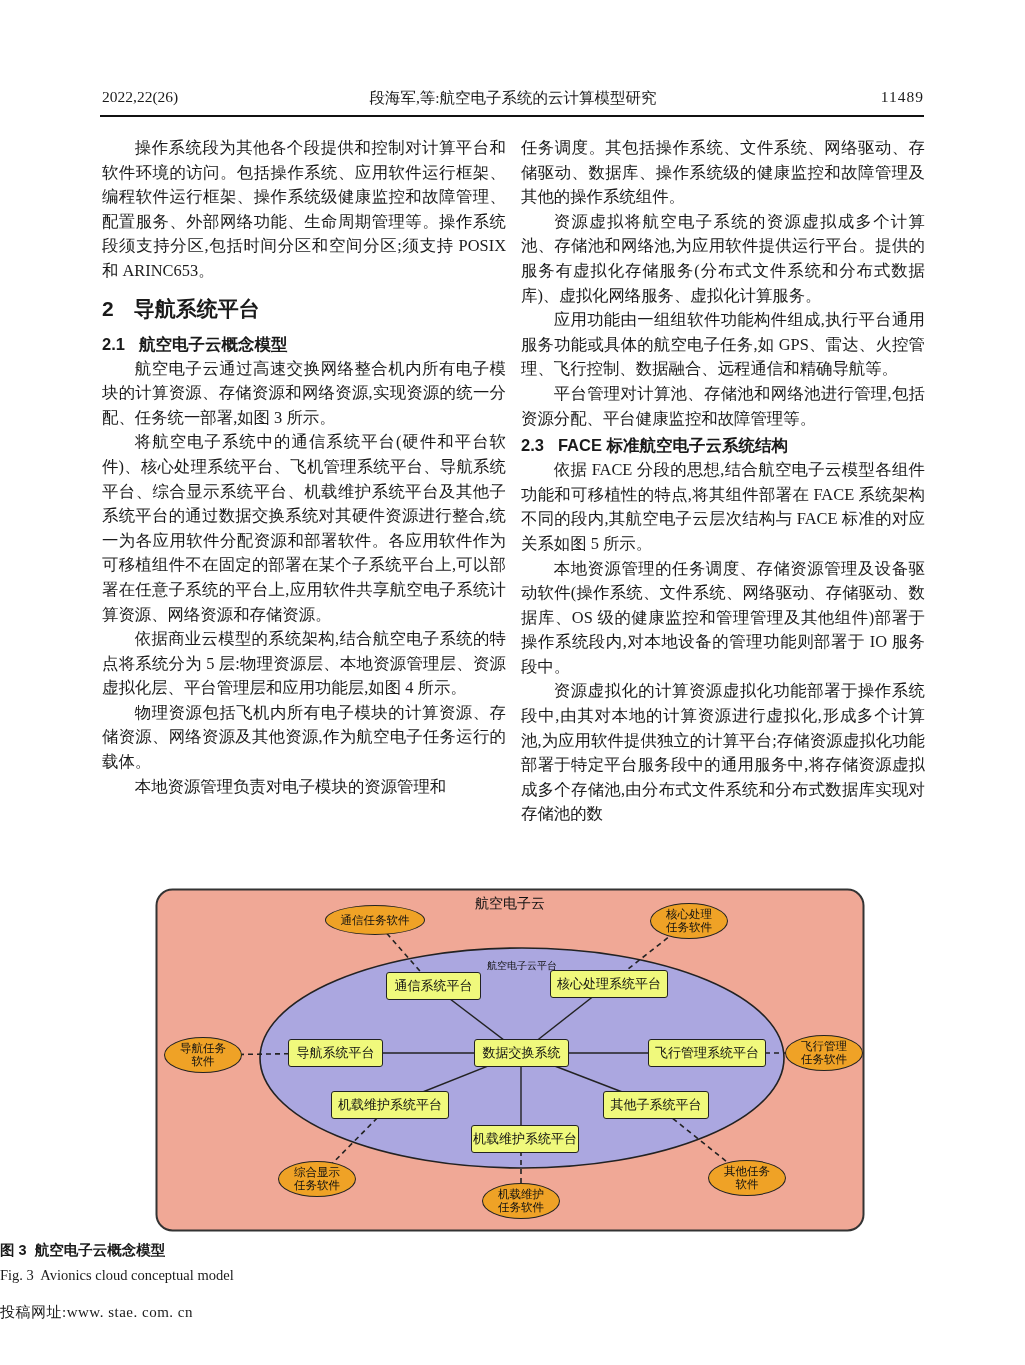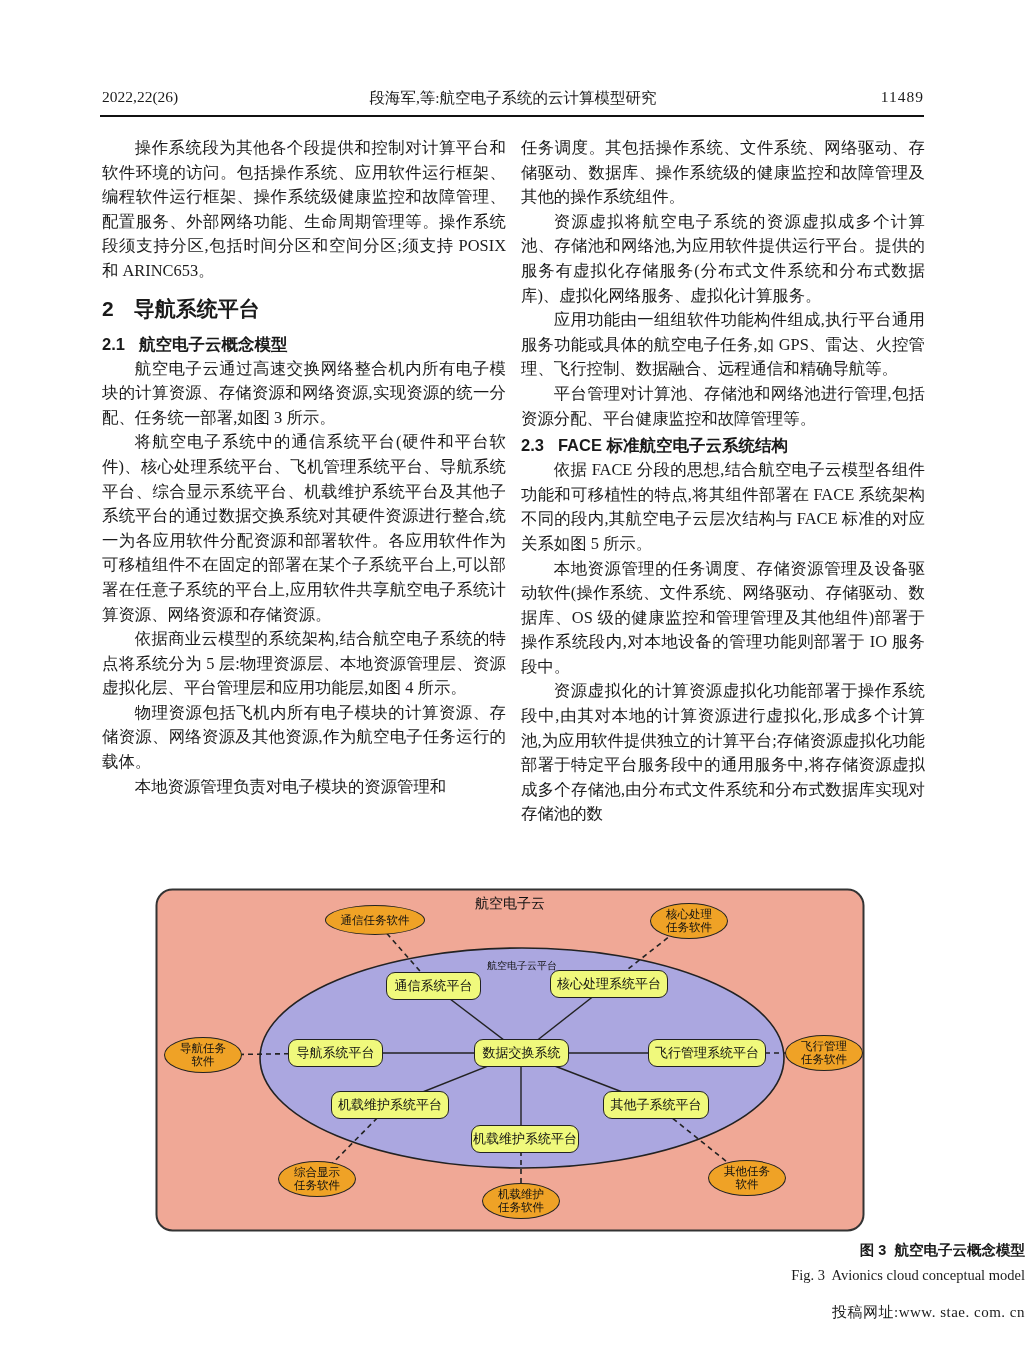--- a/index.html
+++ b/index.html
@@ -31,25 +31,25 @@
   h2.subsec .h-num { margin-right:0.85em; }
   
   .fig-wrap { position:absolute; left:155px; top:888px; width:710px; height:345px; }
   .fig-wrap svg { position:absolute; left:0; top:0; }
   .fig-label { position:absolute; left:0; right:0; text-align:center;
                font-family:"Liberation Sans","DejaVu Sans",sans-serif; font-size:14px; color:#111; }
   .fig-title { top:7px; }
   .fig-sub { top:71px; margin-left:24px; font-size:10px; }
   .fig-node { position:absolute; display:flex; align-items:center; justify-content:center;
               font-family:"Liberation Sans","DejaVu Sans",sans-serif; color:#111; text-align:center; }
-  .pbox { height:28px; background:#F0F97C; border:1.5px solid #222; border-radius:9px; font-size:13px; }
+  .pbox { height:28px; background:#F0F97C; border:1.5px solid #222; border-radius:3px; font-size:13px; }
   .task { background:#EFA226; border:1.5px solid #222; border-radius:50%;
           font-size:11.5px; line-height:13px; white-space:pre-line; }
   
-  .cap { position:absolute; left:0; right:0; text-align:right; white-space:pre-wrap; }
+  .cap { position:absolute; left:0; right:0; text-align:left; white-space:pre-wrap; }
   .cap-zh { top:1241px; font-family:"Liberation Sans","DejaVu Sans",sans-serif;
             font-weight:bold; font-size:14.5px; }
   .cap-en { top:1267px; font-size:14.5px; }
   .foot { top:1303px; font-size:15px; letter-spacing:0.5px; }
 </style>
 </head>
 <body>
 
 <div class="page">
 

